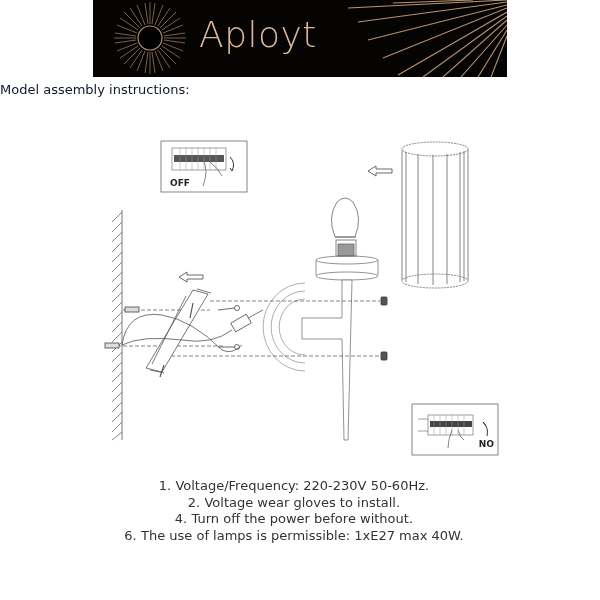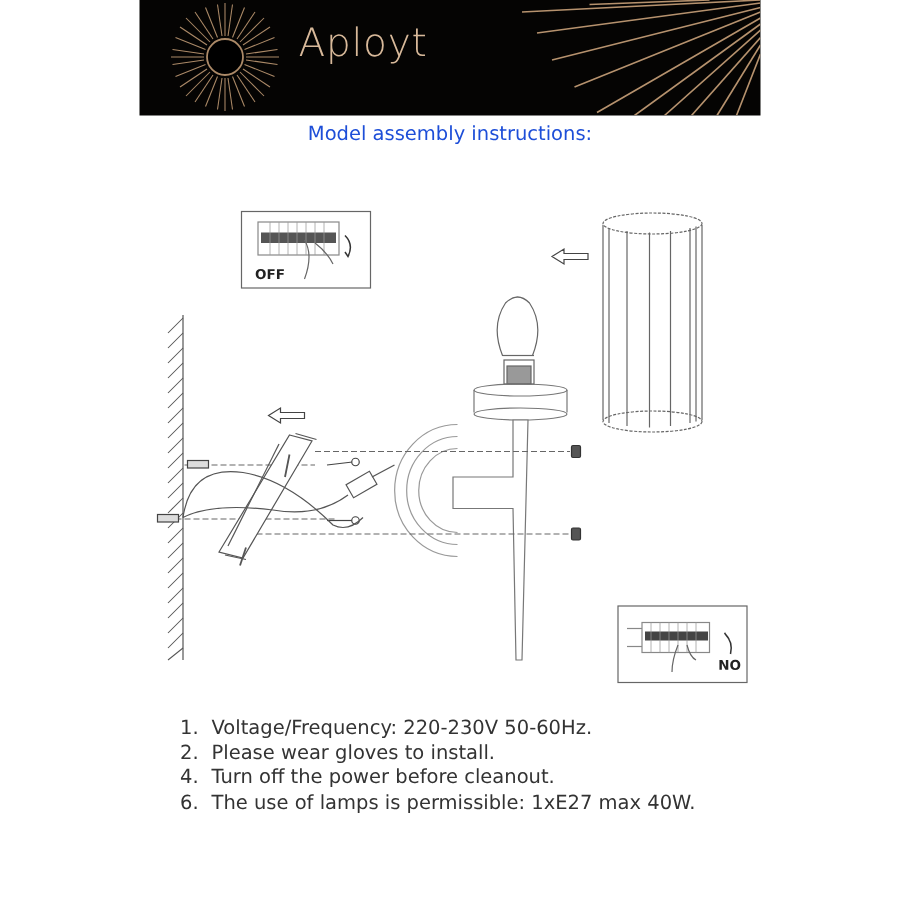--- a/index.html
+++ b/index.html
@@ -1,21 +1,21 @@
 <!DOCTYPE html>
 <html><head>
 <meta charset="utf-8">
 <style>
   html,body{margin:0;padding:0;background:#fff;}
   body{width:600px;height:600px;position:relative;overflow:hidden;font-family:"DejaVu Sans",sans-serif;color:#222;}
   .banner{position:absolute;left:93px;top:0;width:414px;height:77px;background:#050403;overflow:hidden;}
-  .brand{position:absolute;left:106px;top:14px;font-family:"DejaVu Sans",sans-serif;font-weight:300;font-size:26px;color:#d8b99a;letter-spacing:0.5px;}
-  .title{position:absolute;left:0;width:600px;top:81px;text-align:center;font-size:13px;line-height:17px;color:#1d4ed8;}
+  .brand{position:absolute;left:106px;top:14px;font-family:"DejaVu Sans",sans-serif;font-weight:300;font-size:36px;color:#d8b99a;letter-spacing:0.5px;}
+  .title{position:absolute;left:0;width:600px;top:81px;font-size:13px;line-height:17px;color:#0f172a;}
   .diagram{position:absolute;left:0;top:0;width:600px;height:600px;}
-  .notes{position:absolute;left:120px;top:478px;margin:0;padding:0;list-style:none;font-size:13px;line-height:16.5px;color:#333;}
+  .notes{position:absolute;left:120px;top:478px;margin:0;padding:0;list-style:none;font-size:13px;line-height:16.5px;color:#333;text-align:center;}
   .notes li{white-space:nowrap;}
   .notes .num{display:inline-block;width:21px;}
   .inset-label{font-family:"DejaVu Sans",sans-serif;font-weight:bold;font-size:9px;fill:#222;}
 </style>
 </head>
 <body>
 
 <div class="banner">
   <svg width="414" height="77" style="position:absolute;left:0;top:0">
     <g stroke="#caa27a" stroke-width="0.7" opacity="0.85">
@@ -230,16 +230,16 @@
       </g>
       <path d="M452 430 q-4 10 -4 18 M458 430 q2 8 6 10" stroke="#666"></path>
       <path d="M483 422 q6 6 4 14 M483 422 l3 4" stroke="#333" stroke-width="1"></path>
     </g>
     <text class="inset-label" x="480" y="446" stroke="none" transform="rotate(180 487 443)">ON</text>
   </g>
 </svg>
 
 <ol class="notes">
   <li><span class="num">1.</span><span>Voltage/Frequency: 220-230V 50-60Hz.</span></li>
-  <li><span class="num">2.</span><span>Please wear gloves to install.</span></li>
-  <li><span class="num">4.</span><span>Turn off the power before cleanout.</span></li>
+  <li><span class="num">2.</span><span>Voltage wear gloves to install.</span></li>
+  <li><span class="num">4.</span><span>Turn off the power before without.</span></li>
   <li><span class="num">6.</span><span>The use of lamps is permissible: 1xE27 max 40W.</span></li>
 </ol>
 
 </body></html>

